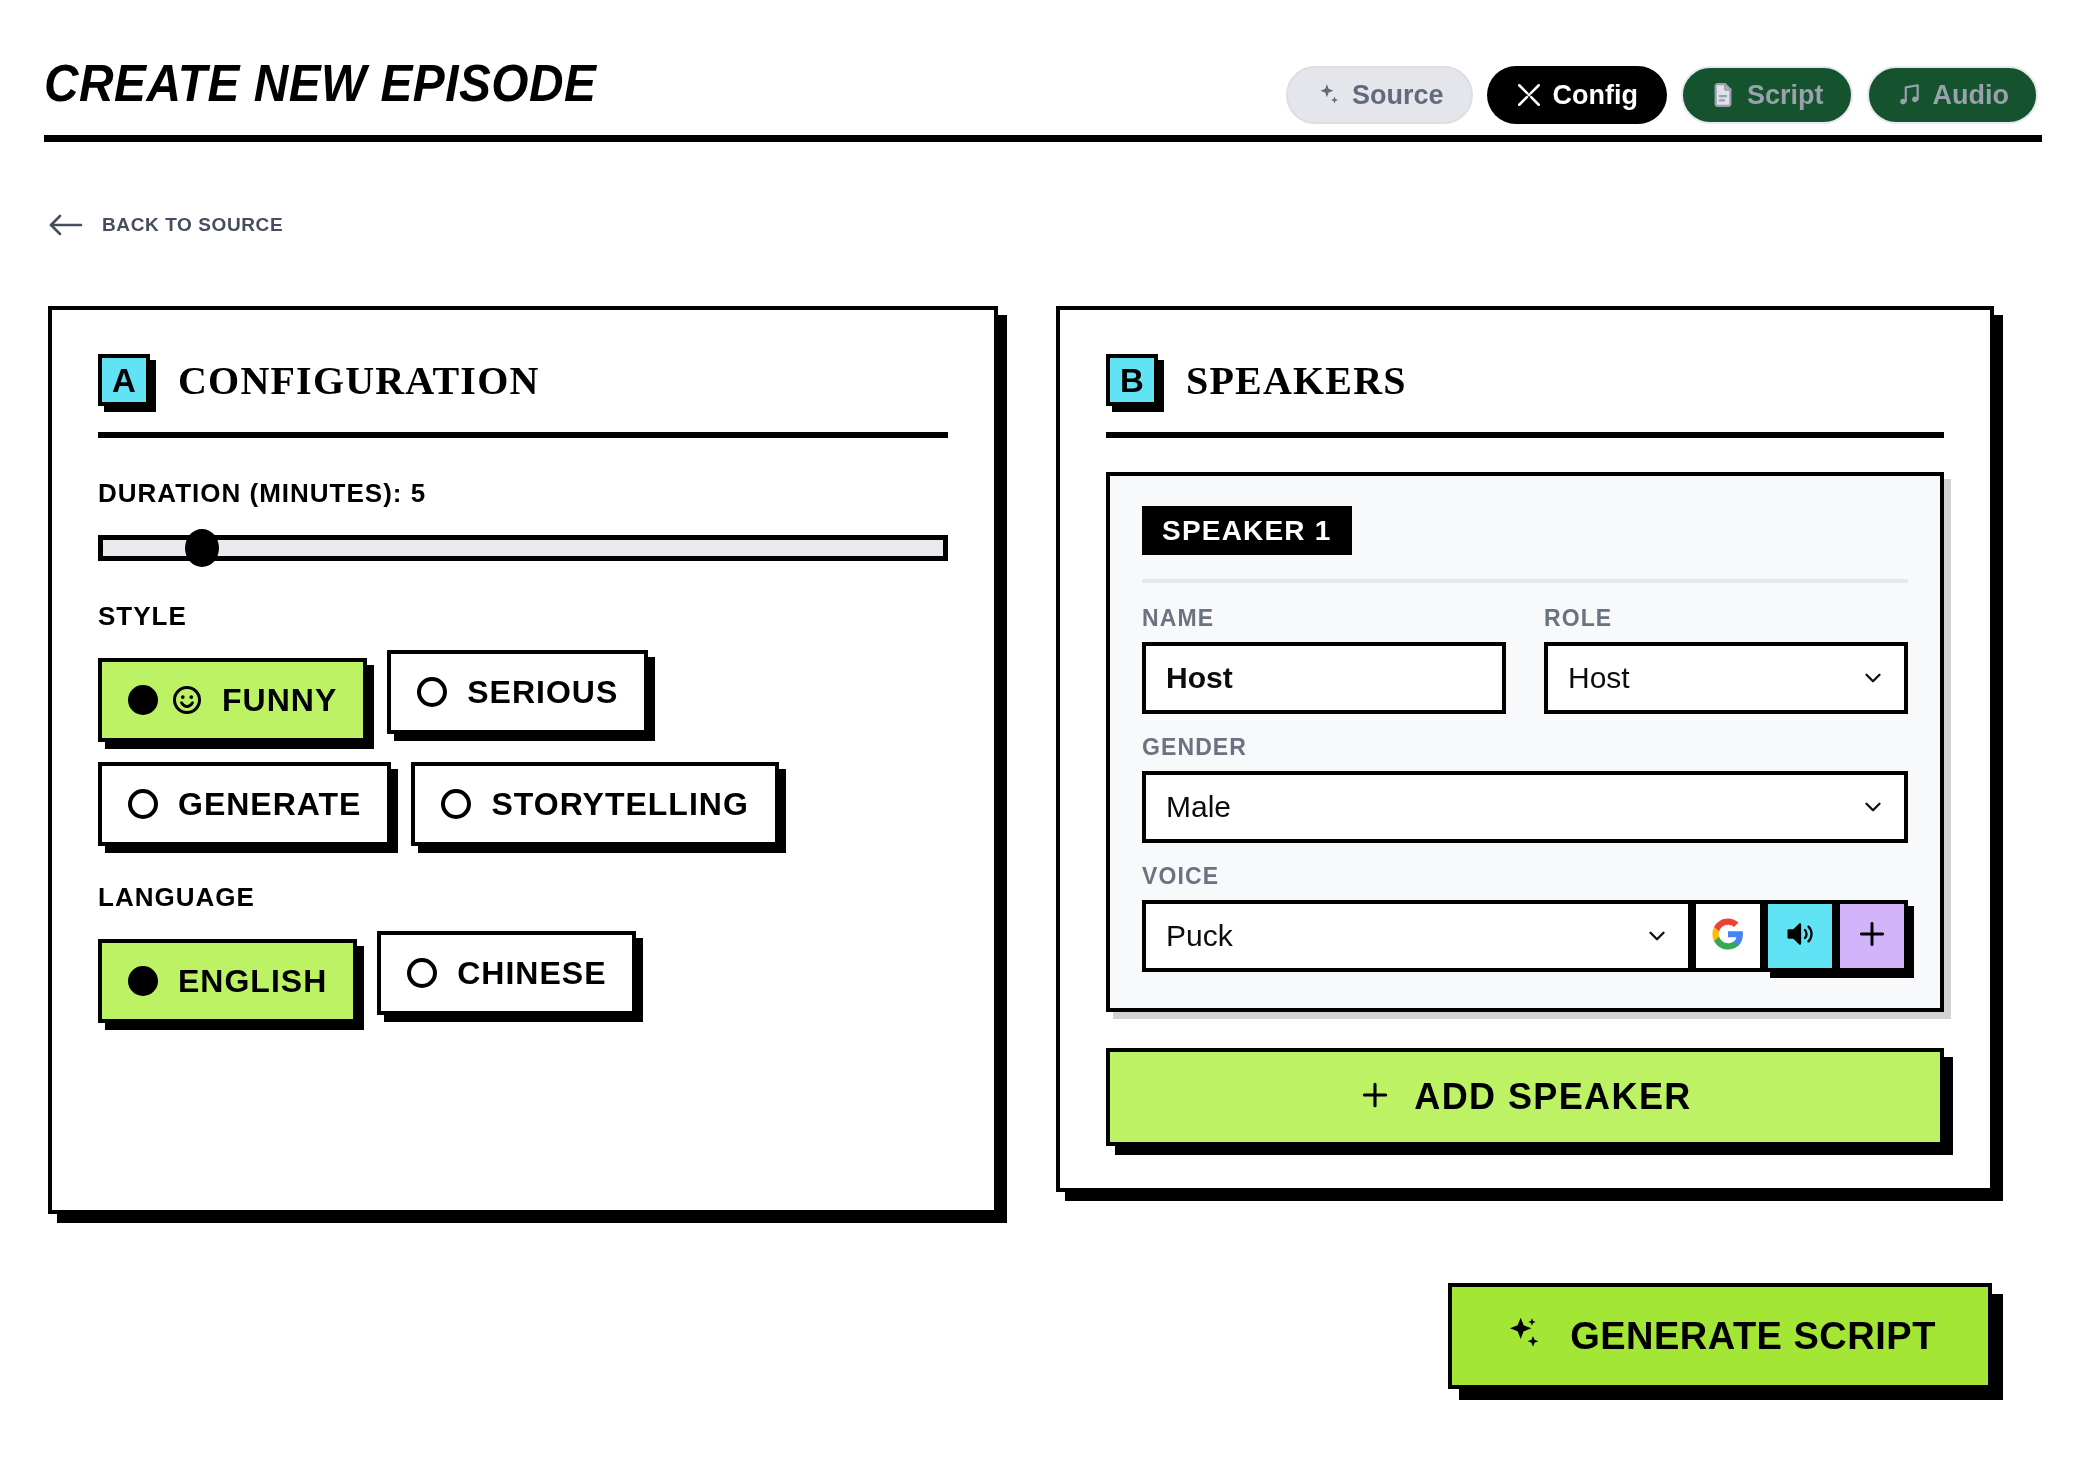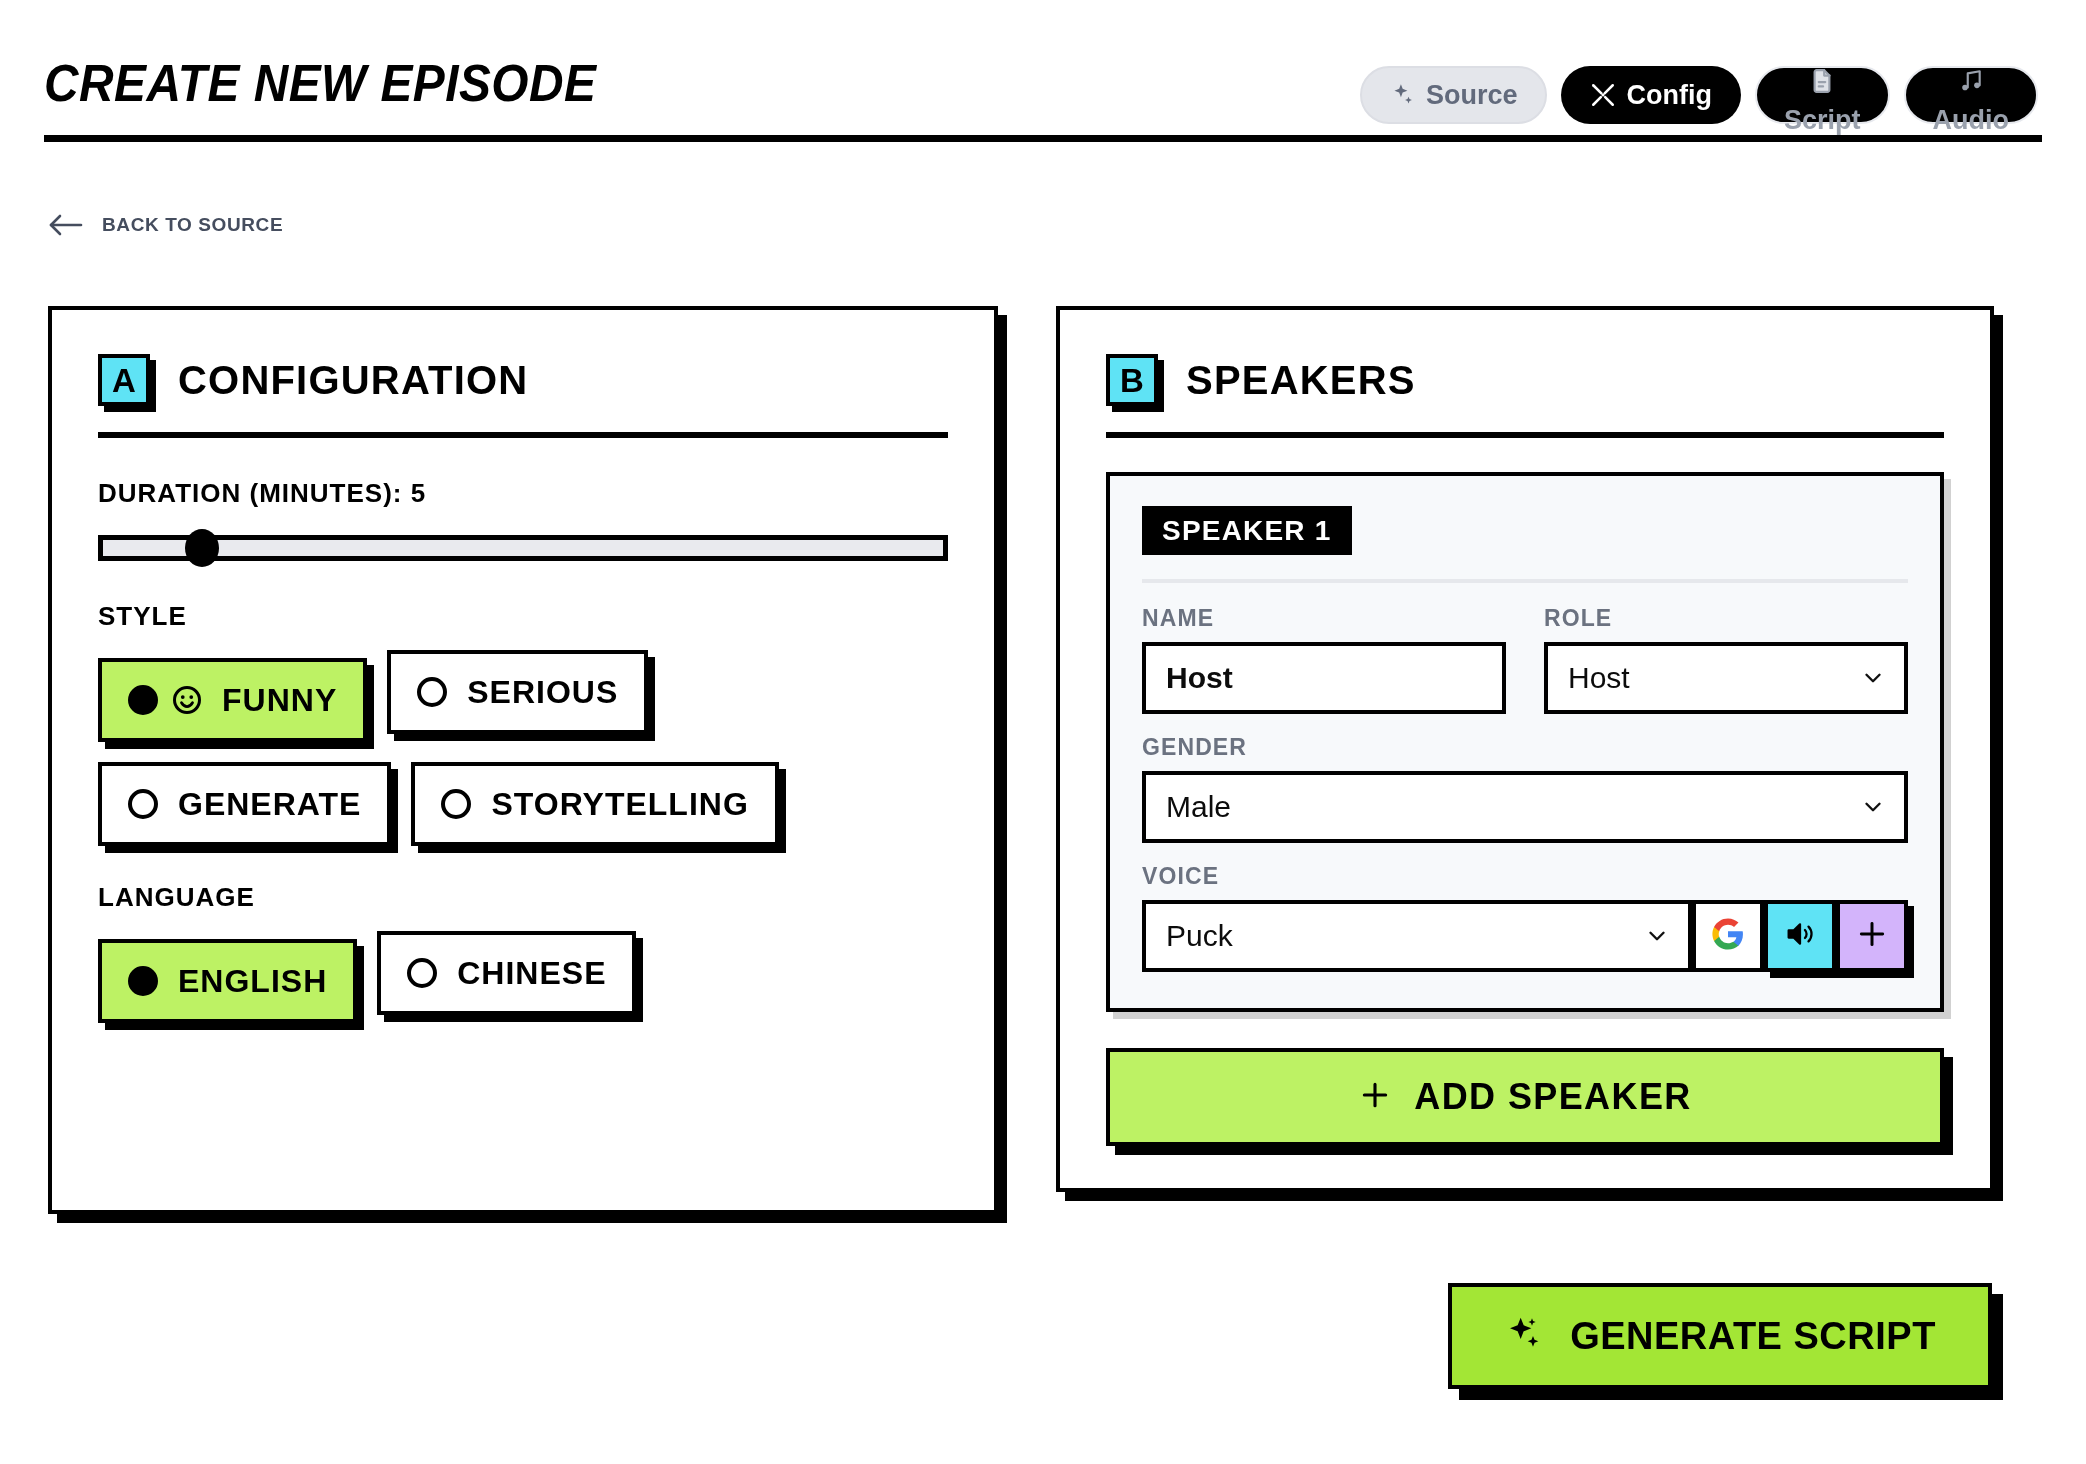--- a/index.html
+++ b/index.html
@@ -71,24 +71,23 @@
   .tab-muted {
     background: #e4e6eb;
     color: #626a7c;
     border-color: #dcdee4;
   }
   .tab-active {
     background: #000;
     color: #ffffff;
   }
   .tab-ghost {
-    background: #000000;
+    background: #14532d;
     color: #9aa1ad;
     border-color: #e7e9ee;
-    flex-direction: column;
   }
   .tab .ico { display: flex; align-items: center; }
   .tab svg { display: block; }
 
   
   .back-link {
     position: absolute;
     left: 48px;
     top: 212px;
     display: flex;
@@ -134,21 +133,21 @@
     display: flex;
     align-items: center;
     justify-content: center;
     font-family: "Liberation Sans Narrow", "Liberation Sans", sans-serif;
     font-weight: 700;
     font-size: 33px;
     color: #000;
     line-height: 1;
   }
   .card-title {
-    font-family: Liberation Sans, sans-serif;
+    font-family: Liberation Serif, serif;
     font-weight: 700;
     font-size: 40px;
     letter-spacing: 1.2px;
     color: #000;
   }
 
   
   .field-label {
     font-family: "Liberation Sans Narrow", "Liberation Sans", sans-serif;
     font-weight: 700;

